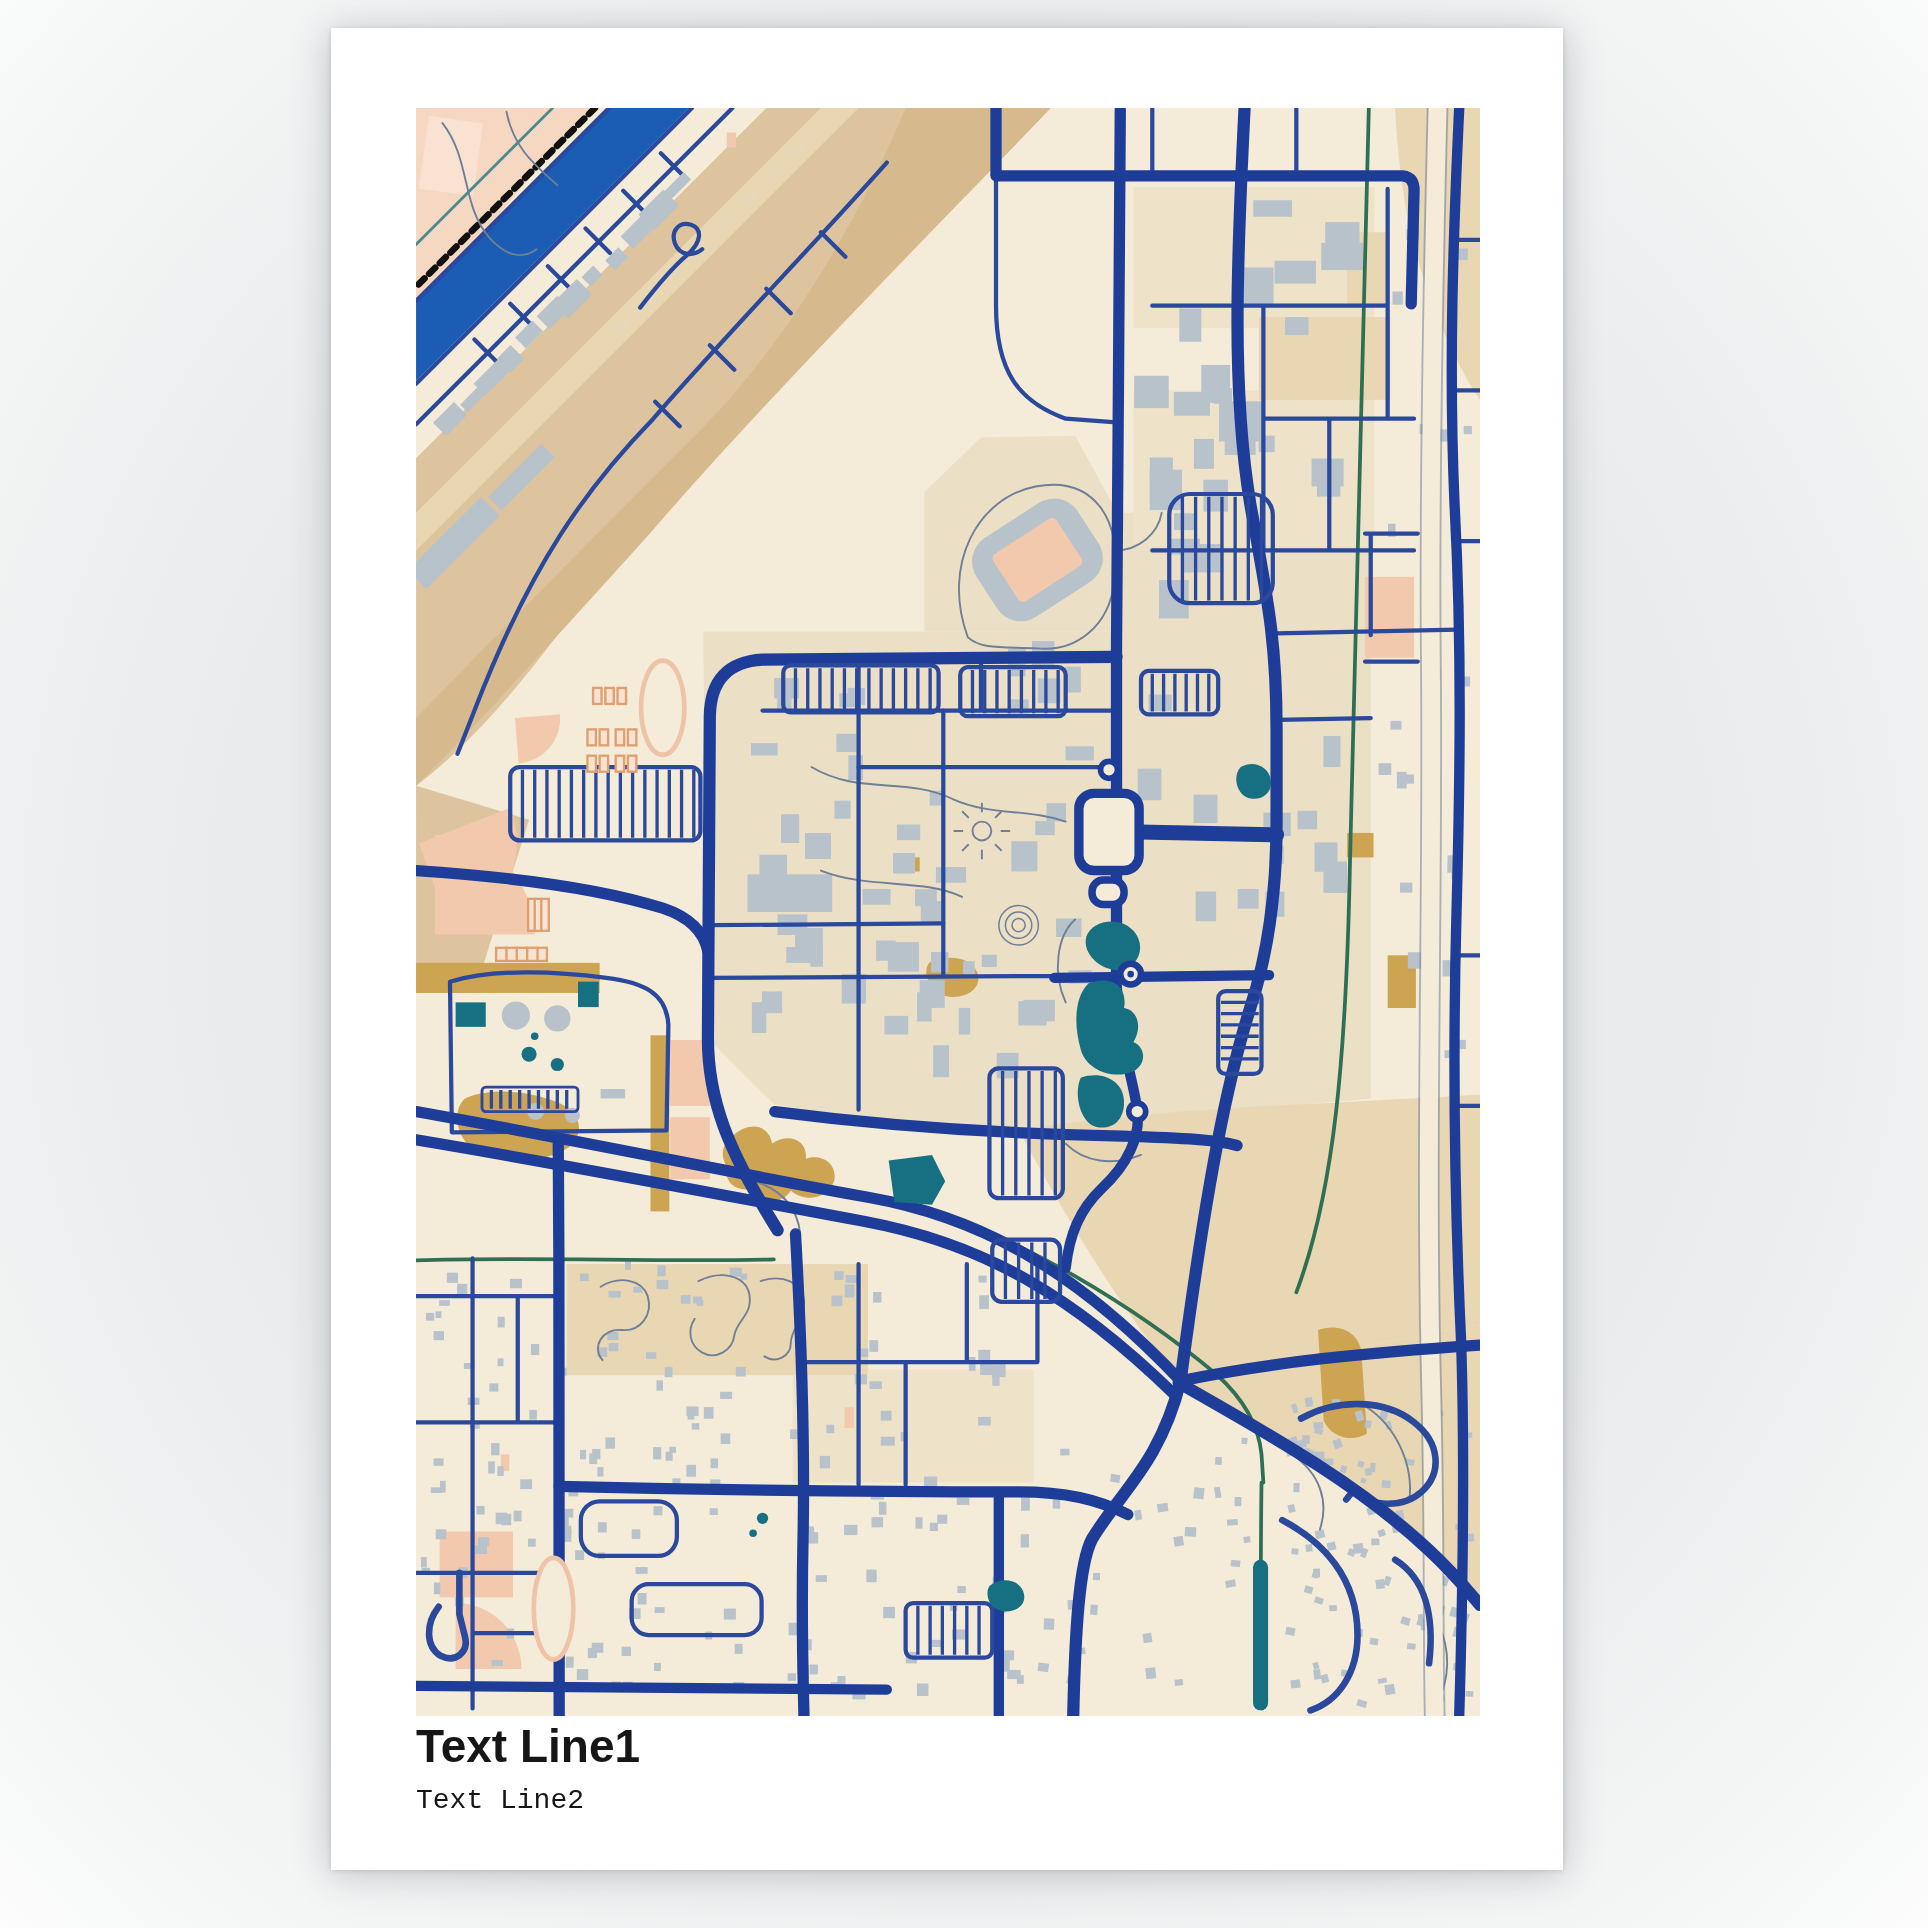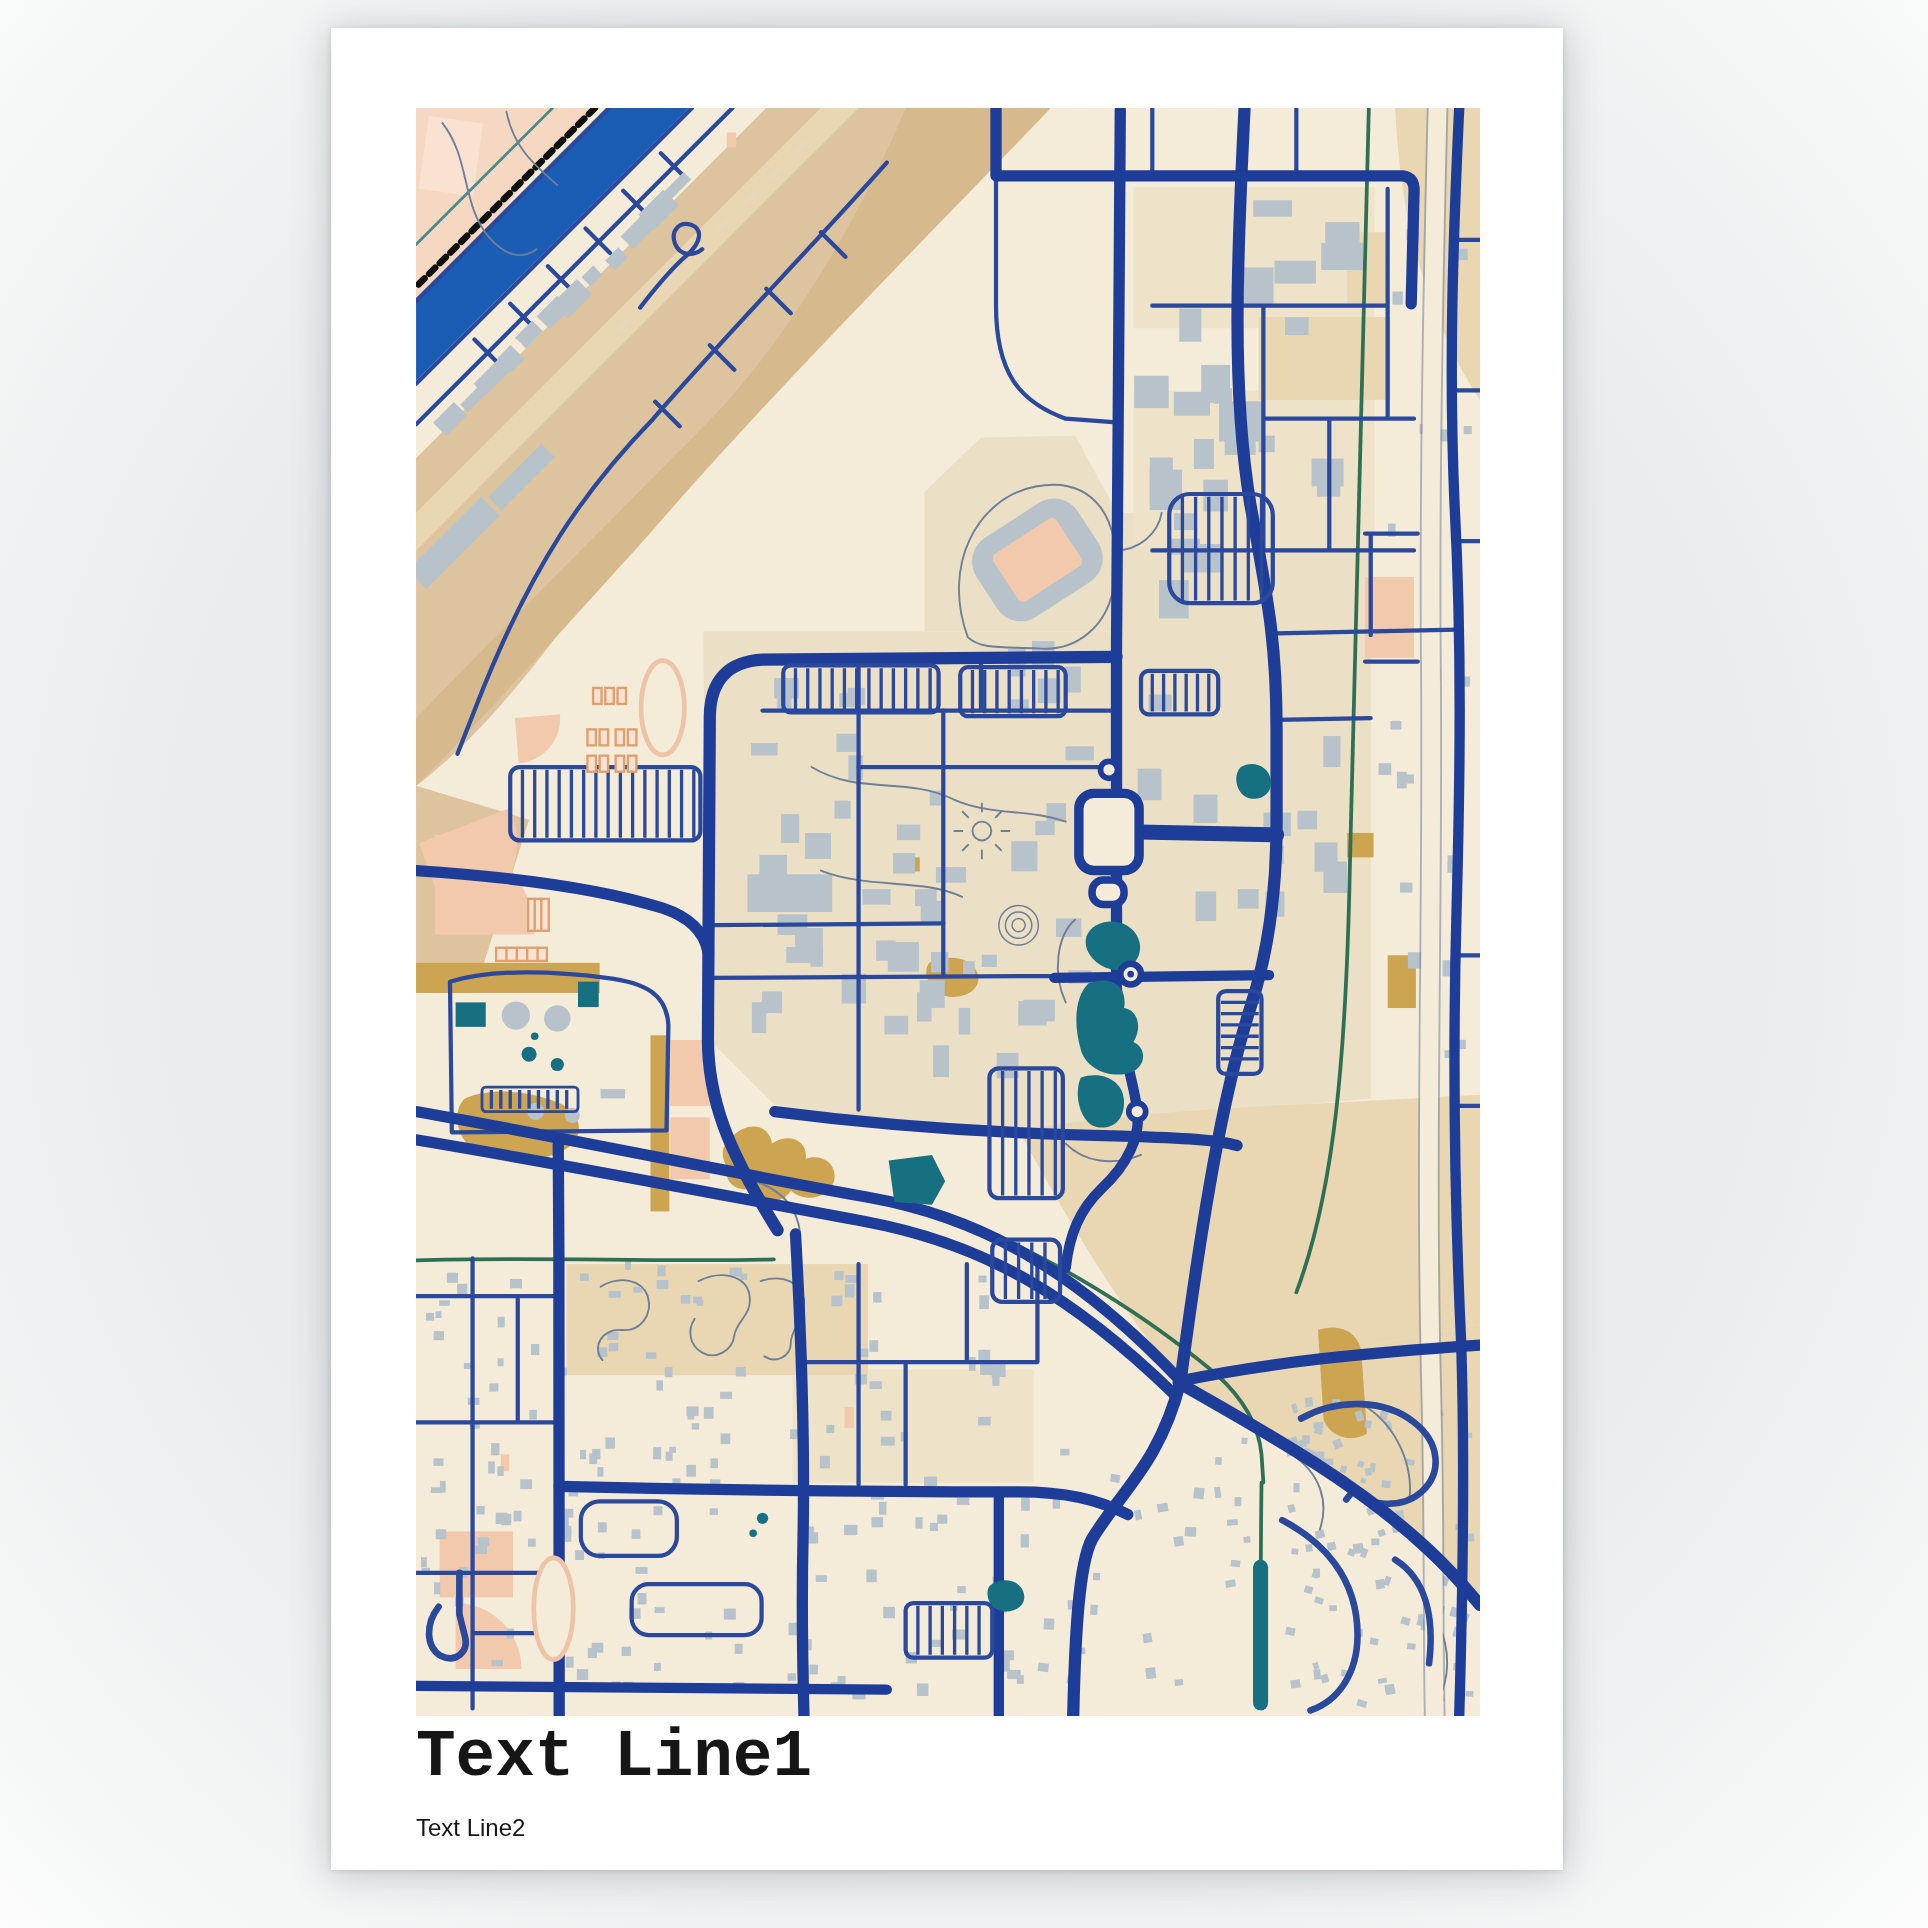--- a/index.html
+++ b/index.html
@@ -3,22 +3,22 @@
 <meta charset="utf-8">
 <style>
   html,body{margin:0;padding:0;width:1928px;height:1928px;overflow:hidden;
     font-family:"Liberation Sans",sans-serif;}
   body{background:radial-gradient(ellipse at 50% 48%, #e9ebec 55%, #f7f8f8 92%, #fdfdfd 100%);}
   .poster{position:absolute;left:331px;top:28px;width:1232px;height:1842px;
     background:var(--paper);box-shadow:0 3.8px 36px rgba(60,70,80,.28), 0 0.9px 5.6px rgba(60,70,80,.18);}
   .map-frame{position:absolute;left:85px;top:80px;width:1064px;height:1608px;background:var(--cream);overflow:hidden;}
   .map-frame svg{display:block}
   .caption{position:absolute;left:85px;top:1693px;color:var(--text);}
-  .caption .t1{font-size:66px;font-weight:700;line-height:1.12;letter-spacing:0;font-family:Liberation Mono, monospace;}
-  .caption .t2{font-size:24px;font-weight:400;line-height:1.15;margin-top:19px;}
+  .caption .t1{font-size:46px;font-weight:700;line-height:1.12;letter-spacing:0;}
+  .caption .t2{font-size:28px;font-weight:400;line-height:1.15;margin-top:12px;font-family:Liberation Mono, monospace;}
 
   
   .f-cream{fill:var(--cream)} .f-cream2{fill:var(--cream2)} .f-campus{fill:var(--campus)}
   .f-tan{fill:var(--tan)} .f-tanL{fill:var(--tanLight)} .f-tanD{fill:var(--tanDark)}
   .f-must{fill:var(--mustard)} .f-pink{fill:var(--pink)} .f-pinkD{fill:var(--pinkDeep)}
   .f-gray{fill:var(--gray)} .f-teal{fill:var(--teal)}
   .ln{fill:none;stroke-linecap:round;stroke-linejoin:round}
   .rt{stroke:var(--navy)} .w16{stroke-width:16}.w13{stroke-width:13}.w12{stroke-width:12}.w11{stroke-width:11}
   .tn{stroke:var(--navyThin);stroke-width:4.5}
   .md{stroke:var(--navyThin);stroke-width:7}

